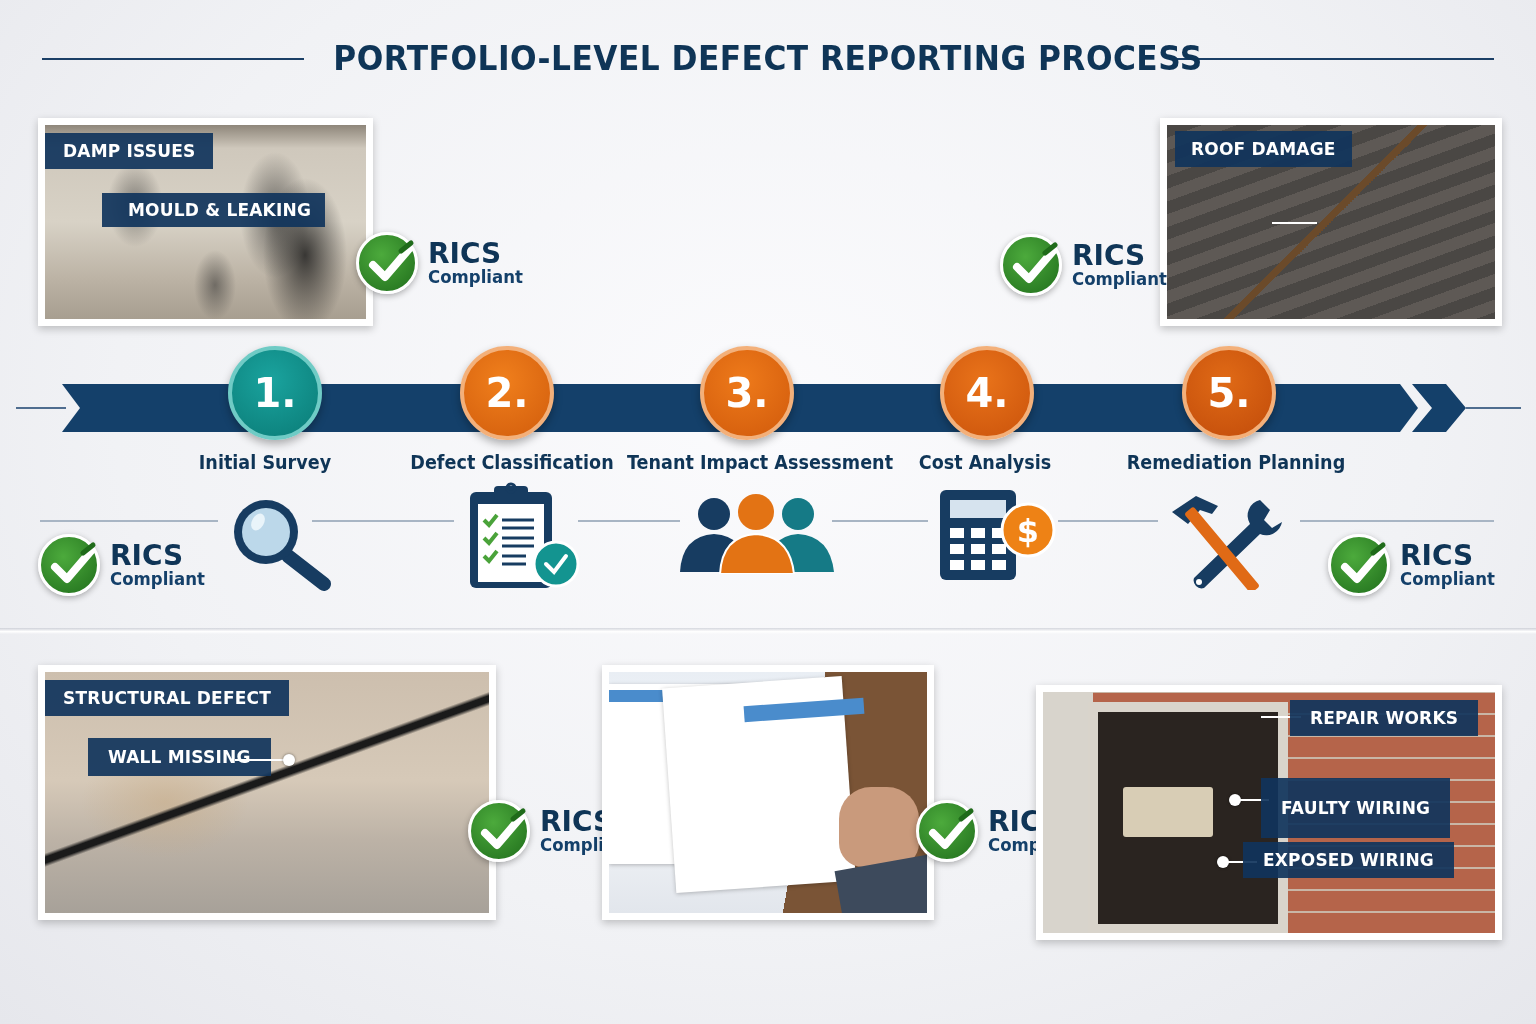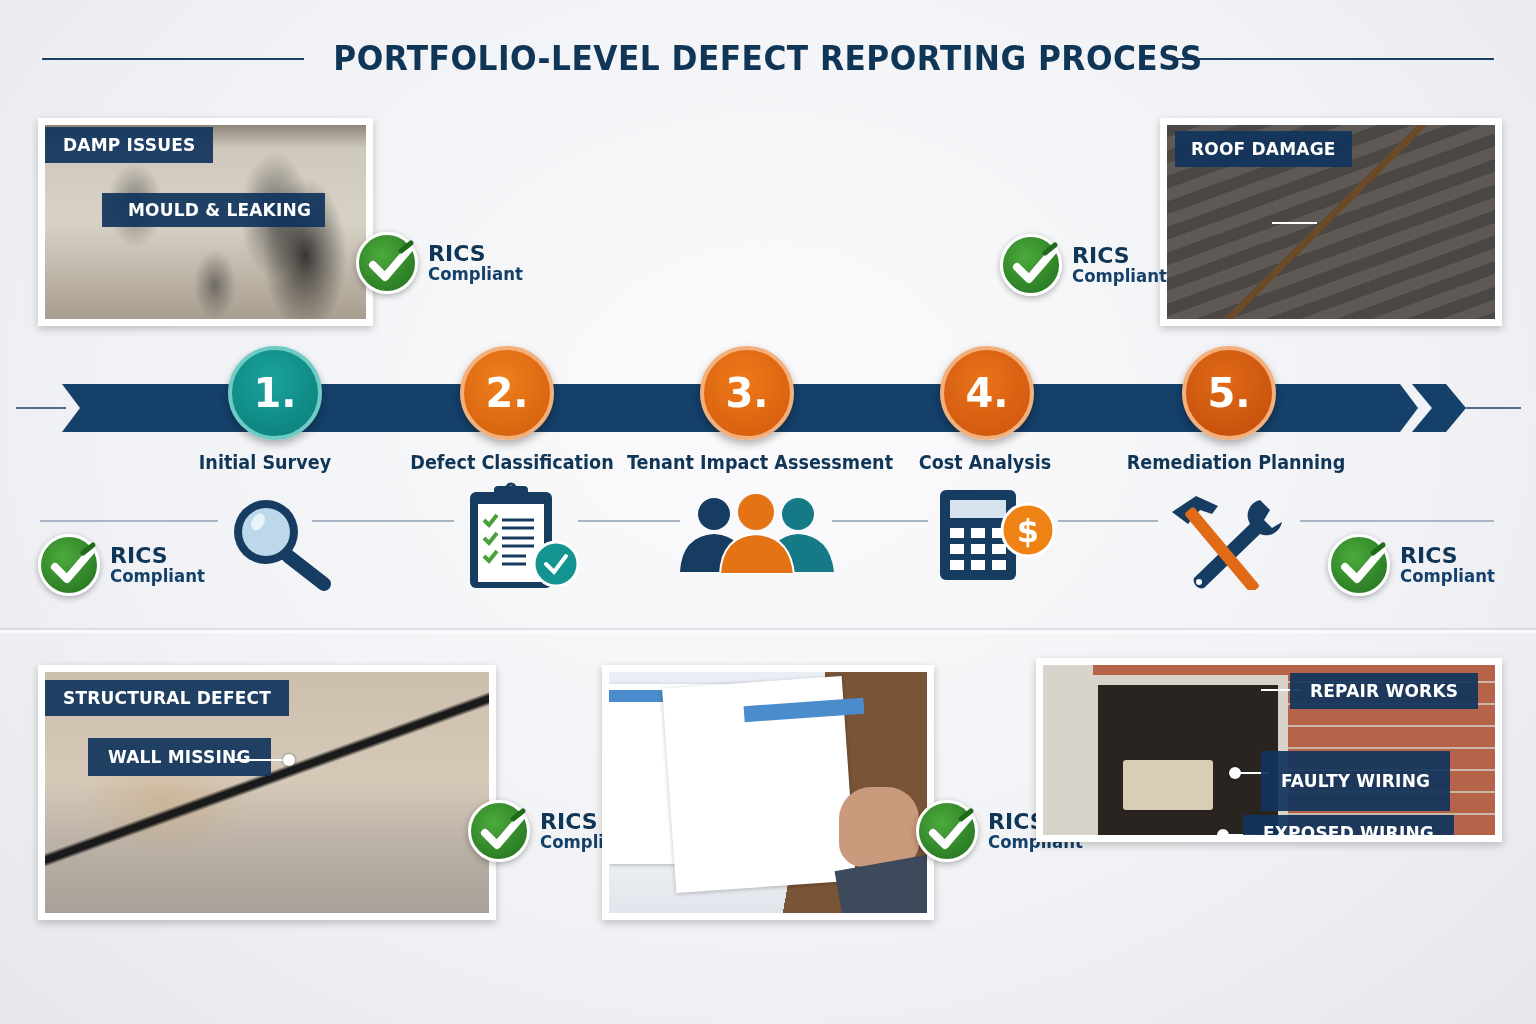--- a/index.html
+++ b/index.html
@@ -77,21 +77,21 @@
   
   .rics { position: absolute; display: flex; align-items: center; }
   .check {
     width: 62px; height: 62px; border-radius: 50%;
     background: radial-gradient(circle at 40% 35%, #4caa3c, #2b7d24 75%);
     border: 3px solid #fff; box-shadow: 0 2px 6px rgba(0,0,0,0.3);
     position: relative; flex: none;
   }
   .check svg { position: absolute; left: 6px; top: 4px; }
   .rics-text { margin-left: 10px; line-height: 1.05; }
-  .rics-big { font-family: "DejaVu Sans", sans-serif; font-weight: bold; font-size: 22px; color: #0f3557; display: block; }
+  .rics-big { font-family: "DejaVu Sans", sans-serif; font-weight: bold; font-size: 28px; color: #0f3557; display: block; }
   .rics-small { font-family: "DejaVu Sans", sans-serif; font-weight: bold; font-size: 18px; color: #14406a; display: block; transform: scaleX(0.92); transform-origin: left; }
 
   
   .band-line { position: absolute; height: 2px; background: #4f6d8f; }
   .step-circle {
     position: absolute; width: 94px; height: 94px; border-radius: 50%;
     border: 4px solid #f3b07a; box-shadow: 0 4px 8px rgba(0,0,0,0.3);
     display: flex; align-items: center; justify-content: center;
     color: #fff; font-family: "DejaVu Sans", sans-serif; font-weight: bold; font-size: 40px;
   }
@@ -110,21 +110,21 @@
 </style>
 </head>
 <body>
 
 <div class="title-rule" style="left:42px;width:262px;"></div>
 <div class="title-rule" style="left:1176px;width:318px;"></div>
 <h1 class="title">PORTFOLIO-LEVEL DEFECT REPORTING PROCESS</h1>
 
 <div class="card" style="left:38px;top:118px;width:335px;height:208px;">
   <div class="photo ph-damp">
-    <div class="tag" style="left:0;top:2px;padding:8px 18px;">DAMP ISSUES</div>
+    <div class="tag" style="left:0;top:8px;padding:8px 18px;">DAMP ISSUES</div>
     <div class="tag" style="left:57px;top:68px;padding-left:26px;">MOULD &amp; LEAKING</div>
   </div>
 </div>
 <div class="rics" style="left:356px;top:232px;">
   <div class="check">
     <svg width="50" height="50" viewBox="0 0 50 50">
         <path d="M8 26 L20 38 L44 10" fill="none" stroke="#fff" stroke-width="8" stroke-linecap="round" stroke-linejoin="round"></path>
         <path d="M36 12 L46 4" stroke="#1f6b1a" stroke-width="5" stroke-linecap="round"></path>
       </svg>
   </div>
@@ -304,21 +304,21 @@
         <path d="M8 26 L20 38 L44 10" fill="none" stroke="#fff" stroke-width="8" stroke-linecap="round" stroke-linejoin="round"></path>
         <path d="M36 12 L46 4" stroke="#1f6b1a" stroke-width="5" stroke-linecap="round"></path>
       </svg>
   </div>
   <div class="rics-text">
     <span class="rics-big">RICS</span>
     <span class="rics-small">Compliant</span>
   </div>
 </div>
 
-<div class="card" style="left:1036px;top:658px;width:466px;height:184px;">
+<div class="card" style="left:1036px;top:685px;width:466px;height:255px;">
   <div class="photo ph-elec">
     <div class="box" style="left:45px;top:10px;width:200px;height:232px;"></div>
     <div class="breaker" style="left:80px;top:95px;width:90px;height:50px;"></div>
     <div class="leader" style="left:218px;top:24px;width:40px;"></div>
     <div class="tag" style="left:247px;top:8px;padding:8px 20px;">REPAIR WORKS</div>
     <div class="dot" style="left:186px;top:102px;"></div>
     <div class="leader" style="left:196px;top:107px;width:30px;"></div>
     <div class="tag" style="left:218px;top:86px;padding:20px 20px;">FAULTY WIRING</div>
     <div class="dot" style="left:174px;top:164px;"></div>
     <div class="leader" style="left:184px;top:169px;width:30px;"></div>

